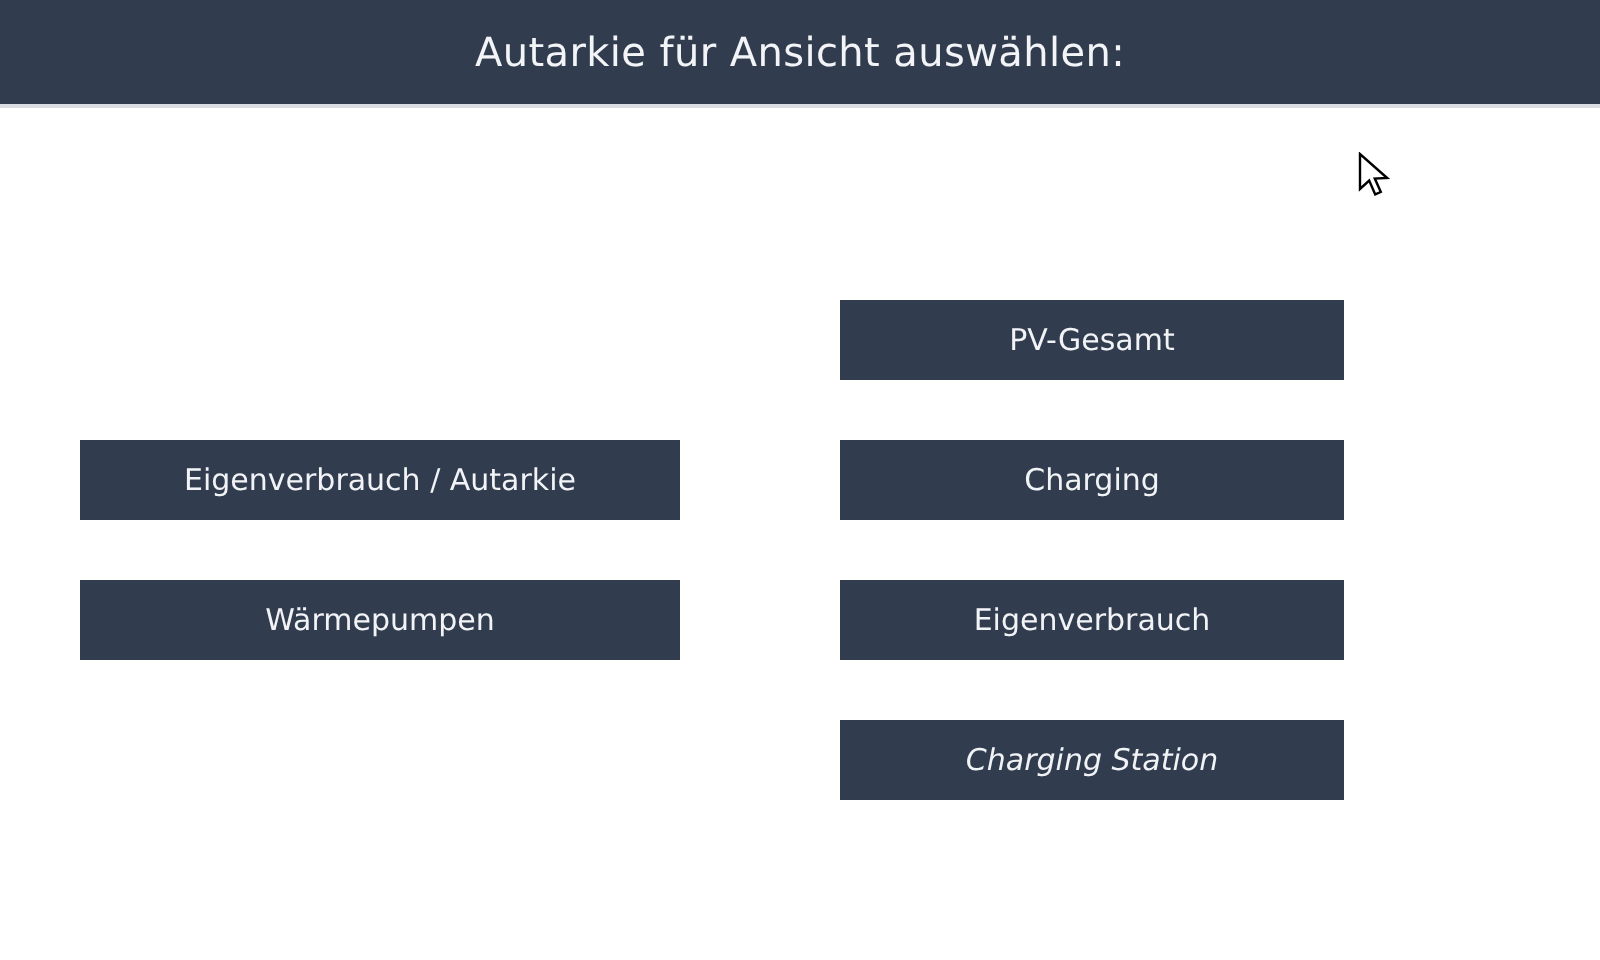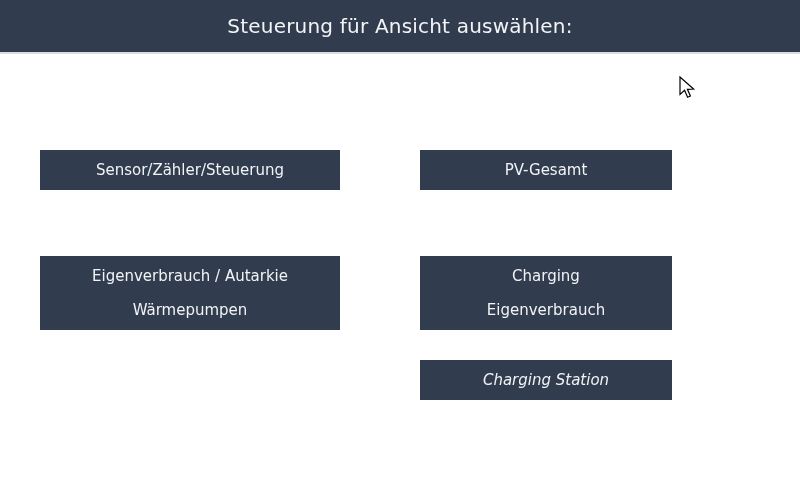--- a/index.html
+++ b/index.html
@@ -73,21 +73,21 @@
     white-space: nowrap;
     cursor: default;
   }
 
   
   .col-left { left: 40px; width: 300px; height: 40px; }
   
   .col-right { left: 420px; width: 252px; height: 40px; }
 
   .row-1 { top: 96px; }
-  .row-2 { top: 166px; margin-top: 36px; }
+  .row-2 { top: 166px; }
   .row-3 { top: 236px; }
   .row-4 { top: 306px; font-style: italic; }
 
   
   .btn-back {
     left: 16px;
     top: 383px;
     width: 149px;
     height: 43px;
     font-size: 18px;
@@ -101,29 +101,26 @@
     top: 76px;
     width: 20px;
     height: 26px;
     pointer-events: none;
   }
 </style>
 </head>
 <body>
 
 <div class="header">
-  <div class="header-title">Steuerung für Ansicht auswählen:</div>
+  <div class="header-title">Autarkie für Ansicht auswählen:</div>
 </div>
 <div class="header-divider"></div>
 
 <div class="content">
 
-  <button class="btn col-left row-1">
-    <span>Sensor/Zähler/Steuerung</span>
-  </button>
 
   <button class="btn col-left row-2">
     <span>Eigenverbrauch / Autarkie</span>
   </button>
 
   <button class="btn col-left row-3">
     <span>Wärmepumpen</span>
   </button>
 
   <button class="btn col-right row-1">

